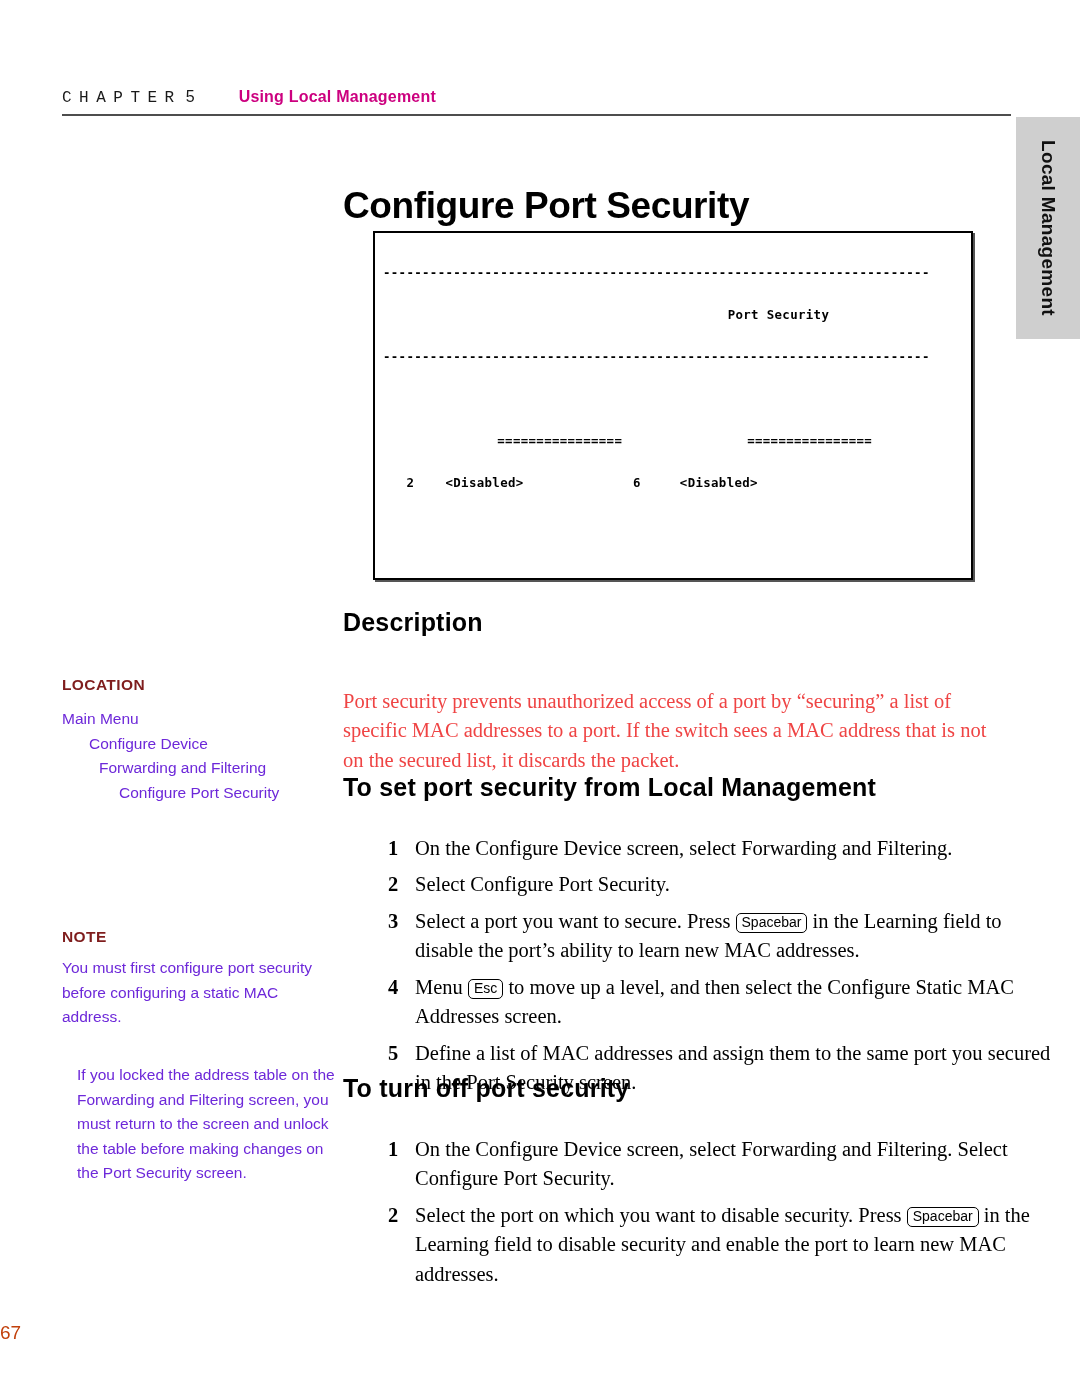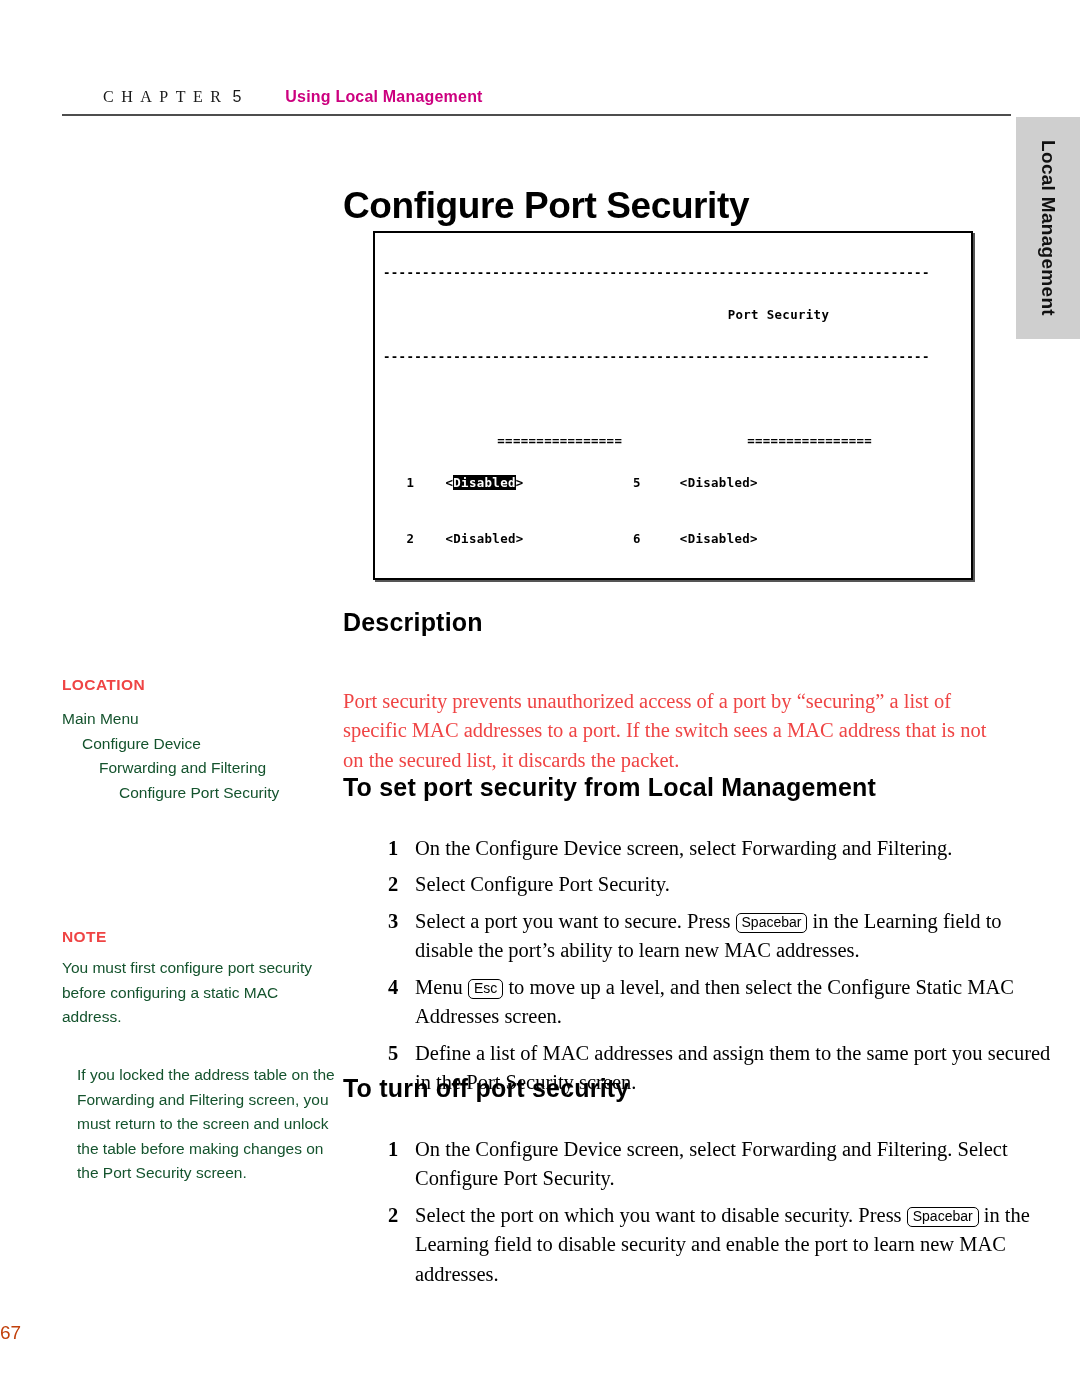--- a/index.html
+++ b/index.html
@@ -20,26 +20,25 @@
   #chapter-header {
     position: absolute;
     left: 62px;
     top: 88px;
     width: 950px;
     height: 22px;
     display: flex;
     align-items: baseline;
   }
   #chapter-word {
-    font-family: Liberation Serif, serif;
+    font-family: Liberation Mono, monospace;
     font-size: 16px;
     letter-spacing: 7.5px;
     color: #1a1a1a;
     white-space: pre;
-    margin-left: 41px;
   }
   #chapter-number {
     font-family: "Liberation Sans", sans-serif;
     font-size: 16px;
     color: #1a1a1a;
     margin-left: 4px;
   }
   #chapter-title {
     font-family: "Liberation Sans", sans-serif;
     font-size: 16px;
@@ -129,34 +128,34 @@
   }
   .term-row { display: block; height: 28px; }
 
   
   .margin-head {
     position: absolute;
     font-family: "Liberation Sans", sans-serif;
     font-size: 15.5px;
     font-weight: bold;
     letter-spacing: 0.4px;
-    color: #ef4444;
+    color: #7f1d1d;
   }
   .margin-text {
     position: absolute;
     font-family: "Liberation Sans", sans-serif;
     font-size: 15.5px;
     line-height: 24.5px;
-    color: #14532d;
+    color: #6d28d9;
   }
   #location-head { left: 62px; top: 676px; }
   #location-list { left: 62px; top: 707px; width: 270px; }
   .loc-item { display: block; white-space: nowrap; }
   .loc-i0 { margin-left: 0px; }
-  .loc-i1 { margin-left: 20px; }
+  .loc-i1 { margin-left: 27px; }
   .loc-i2 { margin-left: 37px; }
   .loc-i3 { margin-left: 57px; }
 
   #note-head { left: 62px; top: 928px; }
   #note-body { left: 62px; top: 956px; width: 258px; }
   #note-body2 { left: 62px; top: 1063px; width: 272px; margin-left: 15px; }
 
   
   #main-col {
     position: absolute;
@@ -257,21 +256,20 @@
 
 <h1 id="page-title">Configure Port Security</h1>
 
 <div id="terminal">
   <div id="terminal-inner">
     <span class="term-rule">----------------------------------------------------------------------</span>
     <span class="term-line">                           Port Security</span>
     <span class="term-rule">----------------------------------------------------------------------</span>
     <span class="term-gap"></span>
     <span class="term-line">   ================                ================</span>
-    <span class="term-row">   <span>1</span>    &lt;<span class="term-hl">Disabled</span>&gt;              <span>5</span>     &lt;<span>Disabled</span>&gt;</span>
     <span class="term-row">   <span>2</span>    &lt;<span>Disabled</span>&gt;              <span>6</span>     &lt;<span>Disabled</span>&gt;</span>
     
     
     
     
     
     
     
     
     

